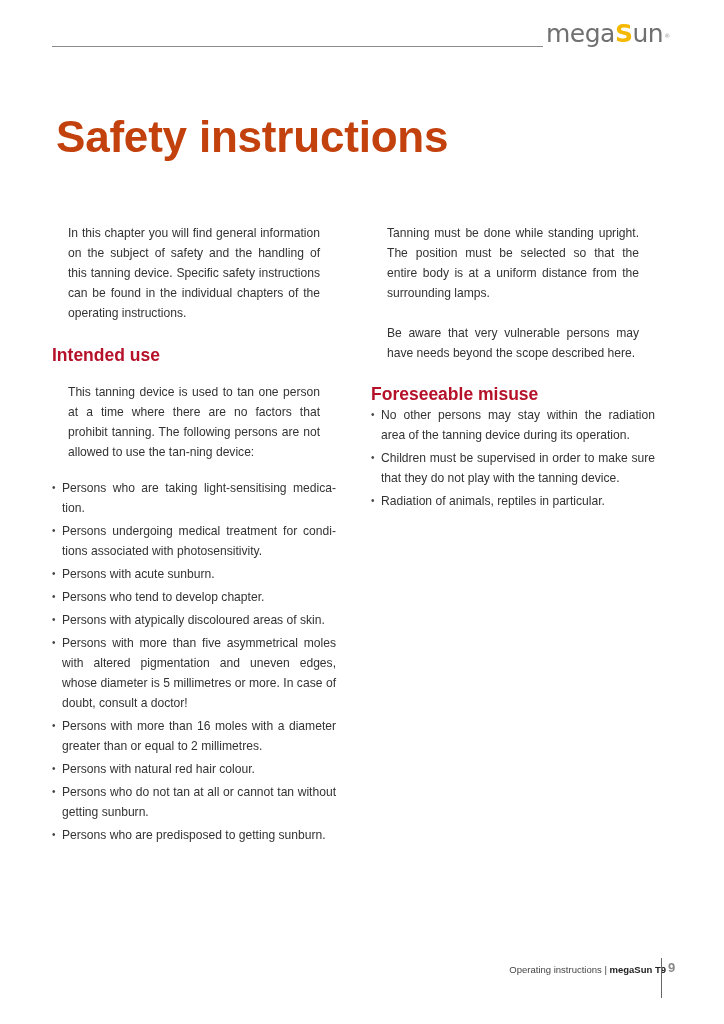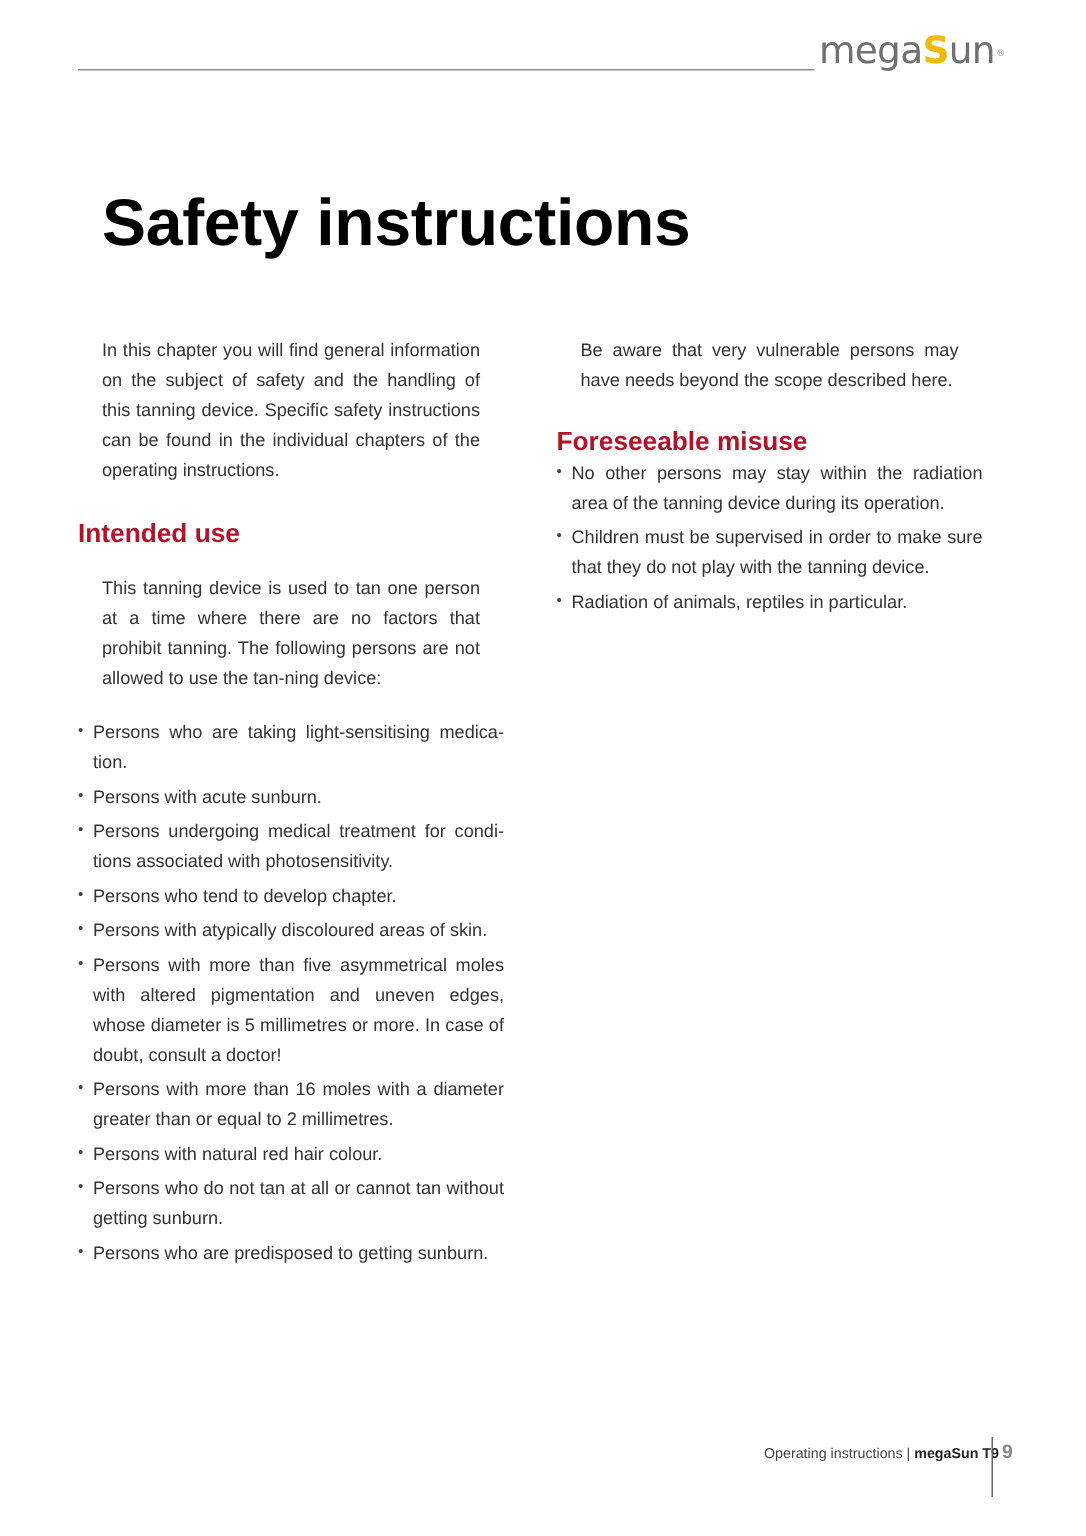--- a/index.html
+++ b/index.html
@@ -10,22 +10,22 @@
   .header-rule {
     position: absolute; left: 52px; top: 46px; width: 491px; height: 1px; background: #8a8a8a;
   }
   .logo {
     position: absolute; left: 546px; top: 19px; font-size: 25px; letter-spacing: -0.5px;
     font-family: "DejaVu Sans", sans-serif; color: #707070; line-height: 30px;
   }
   .logo .sun-s { color: #f5b800; font-weight: bold; }
   .logo .reg { font-size: 6px; vertical-align: top; color: #9a9a9a; margin-left: 1px; position: relative; top: 2px; }
   .page-title {
-    position: absolute; left: 52px; top: 108px; margin: 16px;
-    font-size: 44px; font-weight: bold; color: #000000; letter-spacing: -0.2px;
+    position: absolute; left: 52px; top: 108px; margin: 4px;
+    font-size: 44px; font-weight: bold; color: #c2410c; letter-spacing: -0.2px;
   }
   .col { position: absolute; width: 284px; font-size: 12.1px; line-height: 20px; color: #333; }
   .col-left { left: 52px; top: 207px; }
   .col-right { left: 371px; top: 207px; }
   .col p { margin: 16px; text-align: justify; }
   .col p + p { margin-top: 20px; }
   .section-heading {
     color: #b5122a; font-weight: bold; font-size: 17.5px; margin: 0; line-height: 22px;
   }
   .col-left .section-heading { margin-top: 21px; }
@@ -55,33 +55,34 @@
 <div class="logo"><span>mega</span><span class="sun-s">S</span><span>un</span><span class="reg">®</span></div>
 
 <h1 class="page-title">Safety instructions</h1>
 
 <div class="col col-left">
   <p>In this chapter you will find general information on the subject of safety and the handling of this tanning device. Specific safety instructions can be found in the individual chapters of the operating instructions.</p>
   <h2 class="section-heading">Intended use</h2>
   <p>This tanning device is used to tan one person at a time where there are no factors that prohibit tanning. The following persons are not allowed to use the tan-ning device:</p>
   <ul class="bullets">
     <li>Persons who are taking light-sensitising medica-tion.</li>
+    <li>Persons undergoing medical treatment for condi-tions associated with photosensitivity.</li>
     <li>Persons with acute sunburn.</li>
-    <li>Persons undergoing medical treatment for condi-tions associated with photosensitivity.</li>
     <li>Persons who tend to develop chapter.</li>
     <li>Persons with atypically discoloured areas of skin.</li>
     <li>Persons with more than five asymmetrical moles with altered pigmentation and uneven edges, whose diameter is 5 millimetres or more. In case of doubt, consult a doctor!</li>
     <li>Persons with more than 16 moles with a diameter greater than or equal to 2 millimetres.</li>
     <li>Persons with natural red hair colour.</li>
     <li>Persons who do not tan at all or cannot tan without getting sunburn.</li>
     <li>Persons who are predisposed to getting sunburn.</li>
   </ul>
 </div>
 
 <div class="col col-right">
+  <p>Tanning must be done while standing upright. The position must be selected so that the entire body is at a uniform distance from the surrounding lamps.</p>
   <p>Be aware that very vulnerable persons may have needs beyond the scope described here.</p>
   <h2 class="section-heading">Foreseeable misuse</h2>
   <ul class="bullets">
     <li>No other persons may stay within the radiation area of the tanning device during its operation.</li>
     <li>Children must be supervised in order to make sure that they do not play with the tanning device.</li>
     <li>Radiation of animals, reptiles in particular.</li>
   </ul>
 </div>
 
 <div class="footer-text"><span>Operating instructions | </span><b>megaSun T9</b></div>

